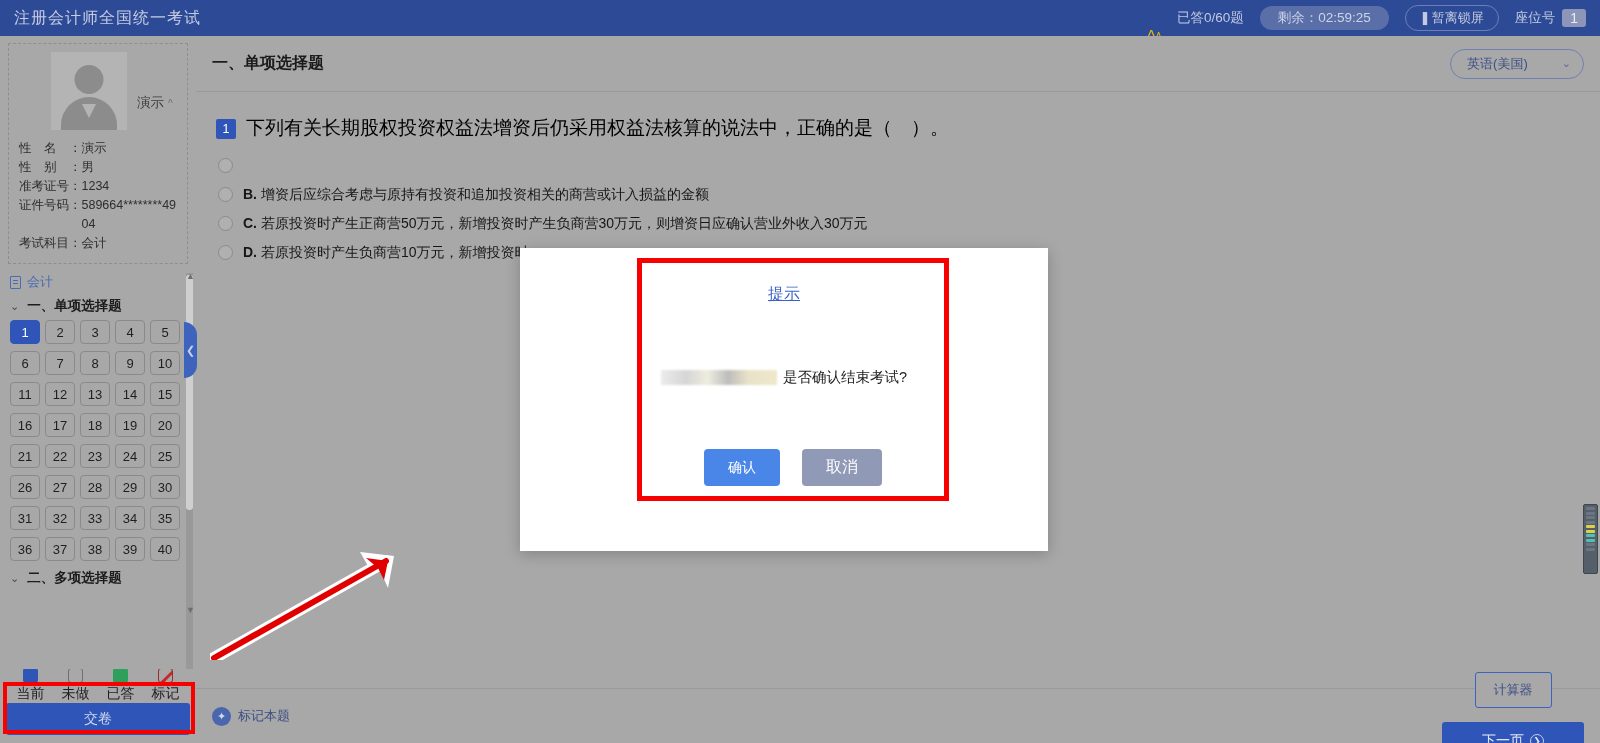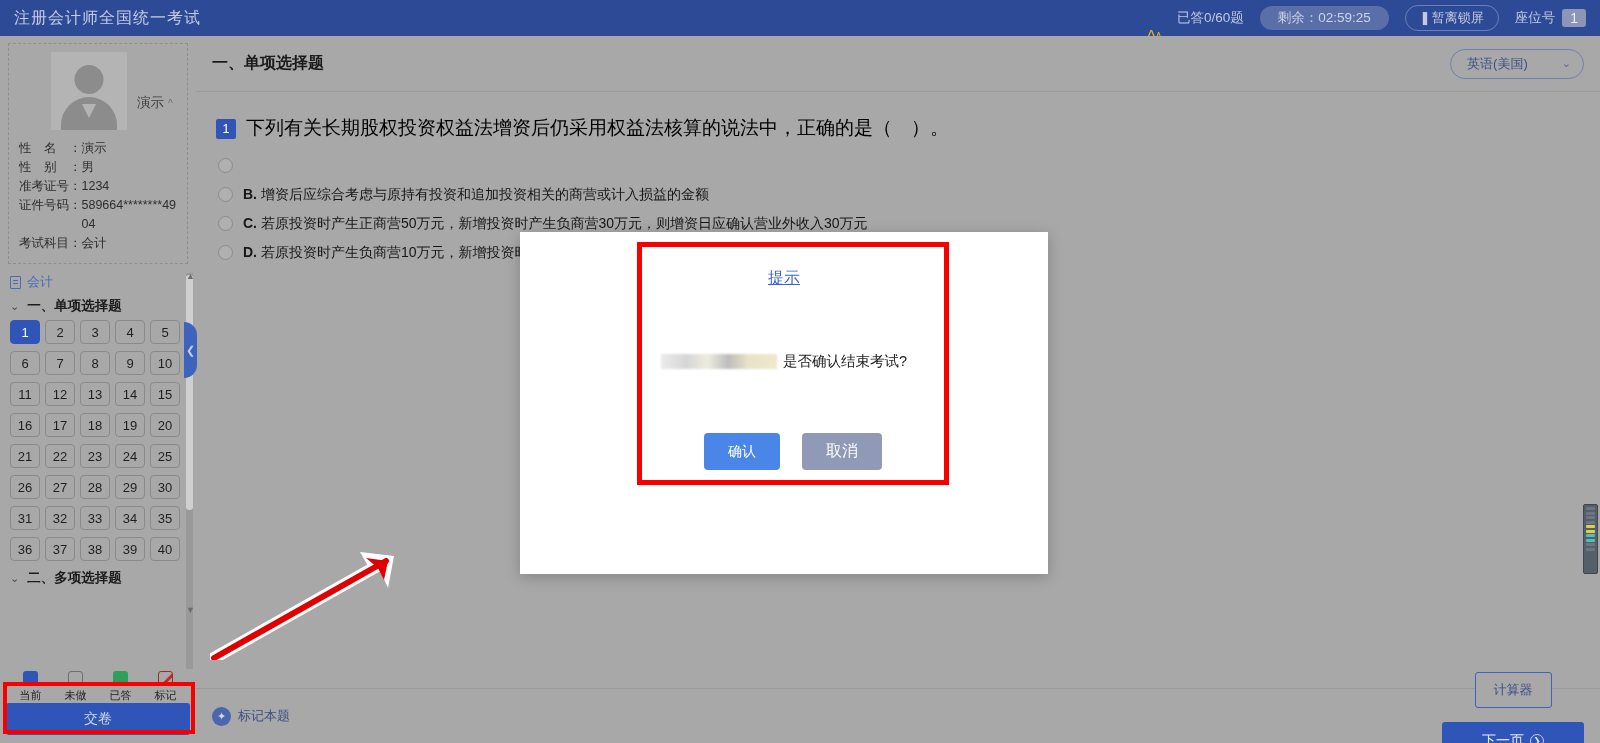--- a/index.html
+++ b/index.html
@@ -127,21 +127,21 @@
   .legend-item { display: flex; flex-direction: column; align-items: center; gap: 2px; }
   .sw { width: 15px; height: 15px; border-radius: 3px; }
   .sw.cur { background: #2f55b8; }
   .sw.undone { background: #a8a8a8; border: 1px solid #6f6f6f; }
   .sw.done { background: #2fa05c; }
   .sw.marked { background: #a8a8a8; border: 1px solid #9c2b2b; position: relative; overflow:hidden; }
   .sw.marked::after {
     content:""; position:absolute; left:-3px; top:6px; width:24px; height:3px;
     background:#c62828; transform: rotate(-45deg);
   }
-  .legend-label { font-size: 11px; color: #1f1f1f; text-align: center; }
+  .legend-label { font-size: 14px; color: #1f1f1f; text-align: center; }
 
   .submit-wrap { padding: 0 6px 8px 6px; }
   .submit-btn {
     width: 100%; height: 32px; background: #2f55b8; color: #ced7ef;
     border: none; border-radius: 3px; font-size: 14px; cursor: pointer;
     font-family: inherit;
   }
 
   
   .main {
@@ -219,21 +219,21 @@
   .next-btn .circ {
     width: 14px; height: 14px; border-radius: 50%; border: 1px solid #c3cde9;
     font-size: 9px; display:flex; align-items:center; justify-content:center;
   }
 
   
   .modal-backdrop {
     position: absolute; inset: 0; background: rgba(0,0,0,0);
   }
   .modal {
-    position: absolute; left: 520px; top: 232px; width: 528px; height: 342px;
+    position: absolute; left: 520px; top: 248px; width: 528px; height: 303px;
     background: #ffffff; box-shadow: 0 3px 14px rgba(0,0,0,.22);
   }
   .modal-inner-outline {
     position: absolute; left: 117px; top: 10px; width: 312px; height: 243px;
     border: 5px solid #f60000;
   }
   .modal-title {
     position: absolute; left: 0; right: 0; top: 36px; text-align: center;
     font-size: 16px; color: #3b63c4; text-decoration: underline;
   }

